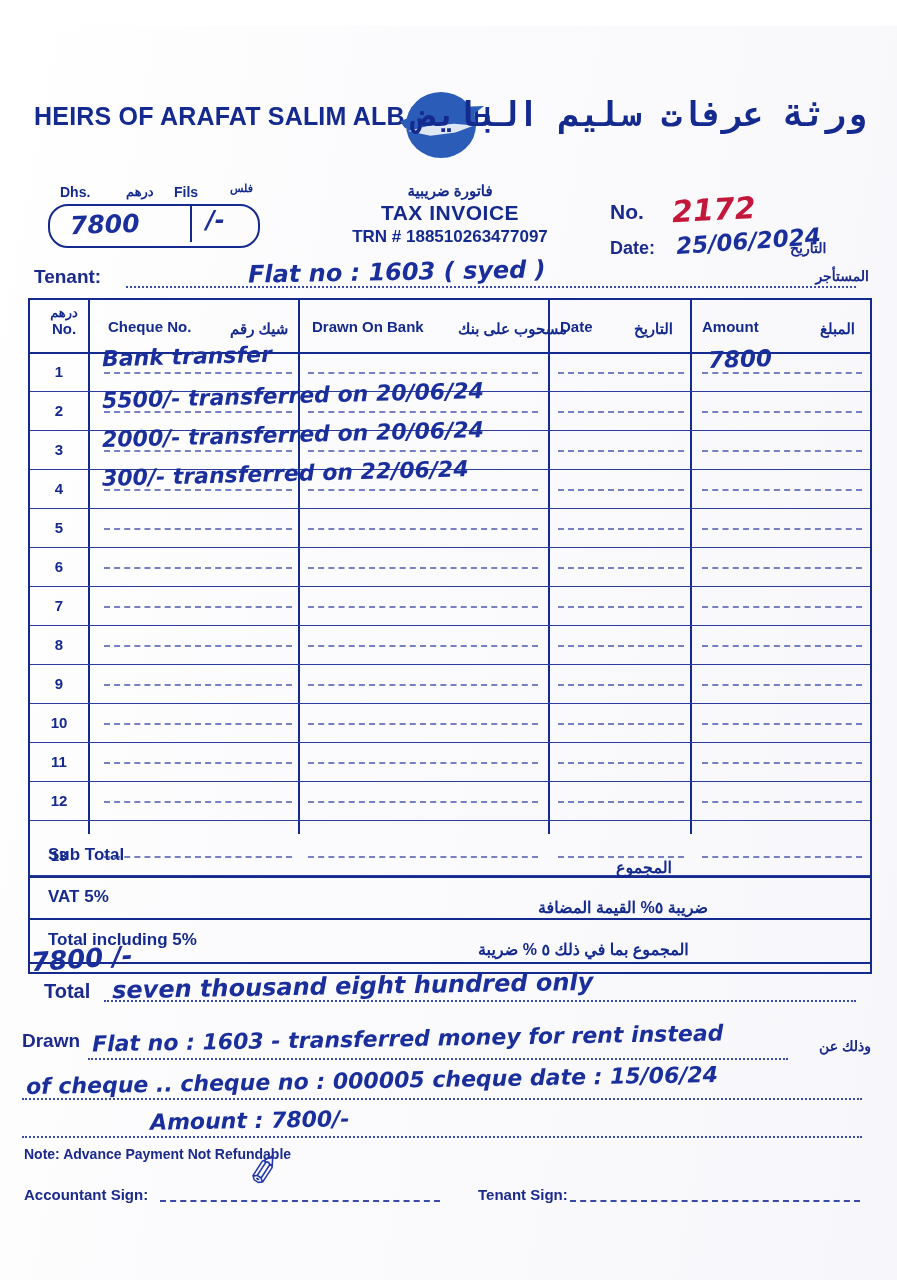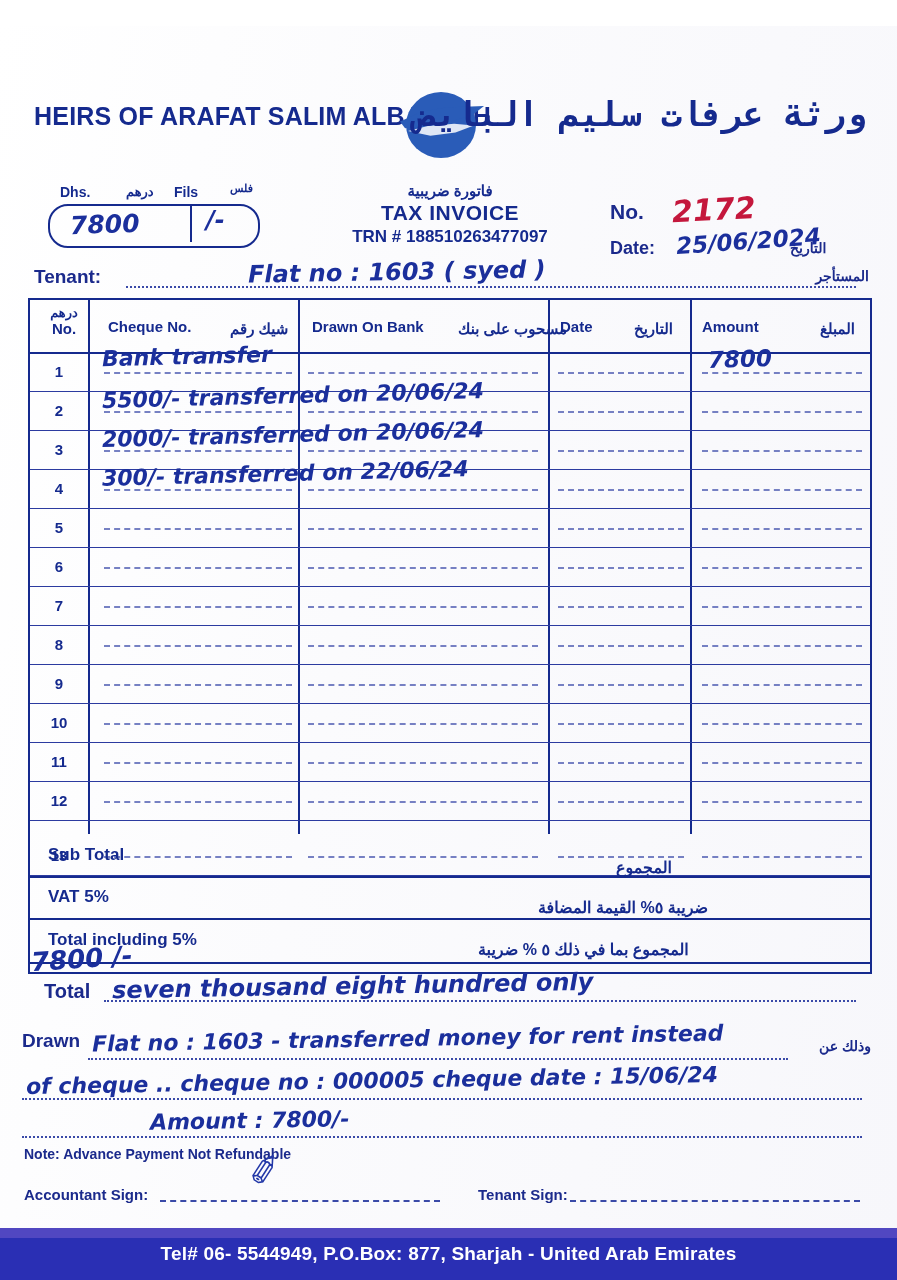--- a/index.html
+++ b/index.html
@@ -386,17 +386,13 @@
   <div class="hand being-l2">of cheque .. cheque no : 000005 cheque date : 15/06/24</div>
   <div class="hand being-l3">Amount : 7800/-</div>
 
   <div class="note">Note: Advance Payment Not Refundable</div>
   <div class="acct-label">Accountant Sign:</div>
   <div class="acct-dots"></div>
   <div class="signature">✐</div>
   <div class="tenant-sign-label">Tenant Sign:</div>
   <div class="tenant-sign-dots"></div>
 
-  <div class="footer">
-    <div class="bar"></div>
-    <div class="footer-text">Tel# 06- 5544949, P.O.Box: 877, Sharjah - United Arab Emirates</div>
-  </div>
 </div>
 
 </body></html>

